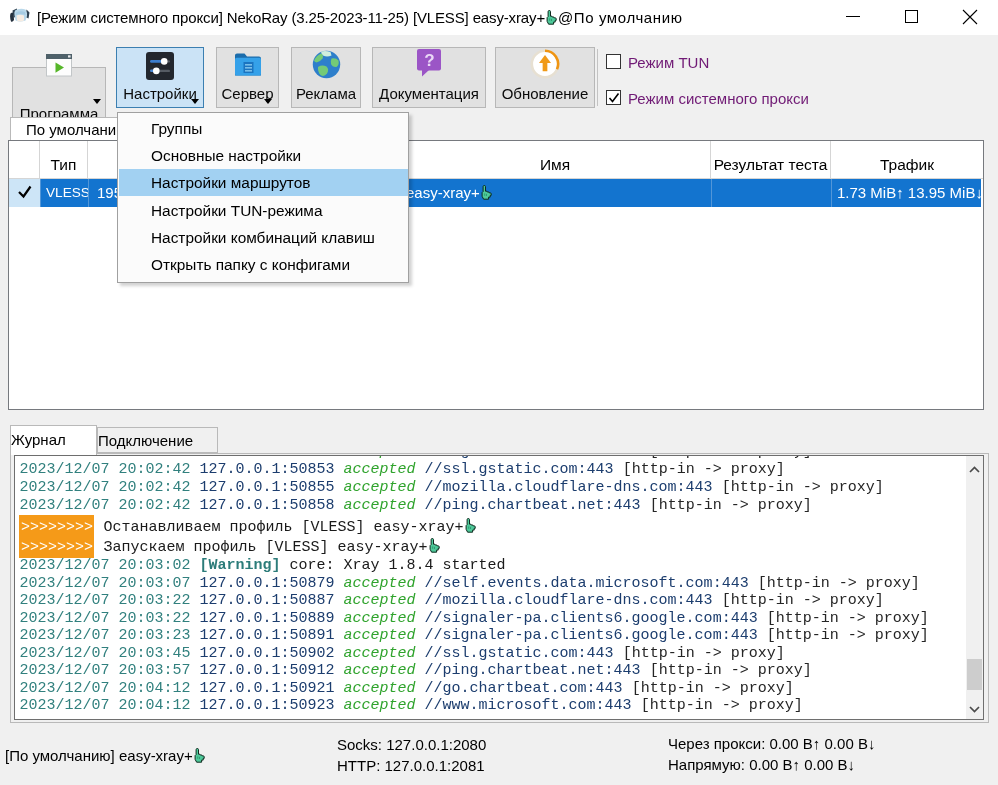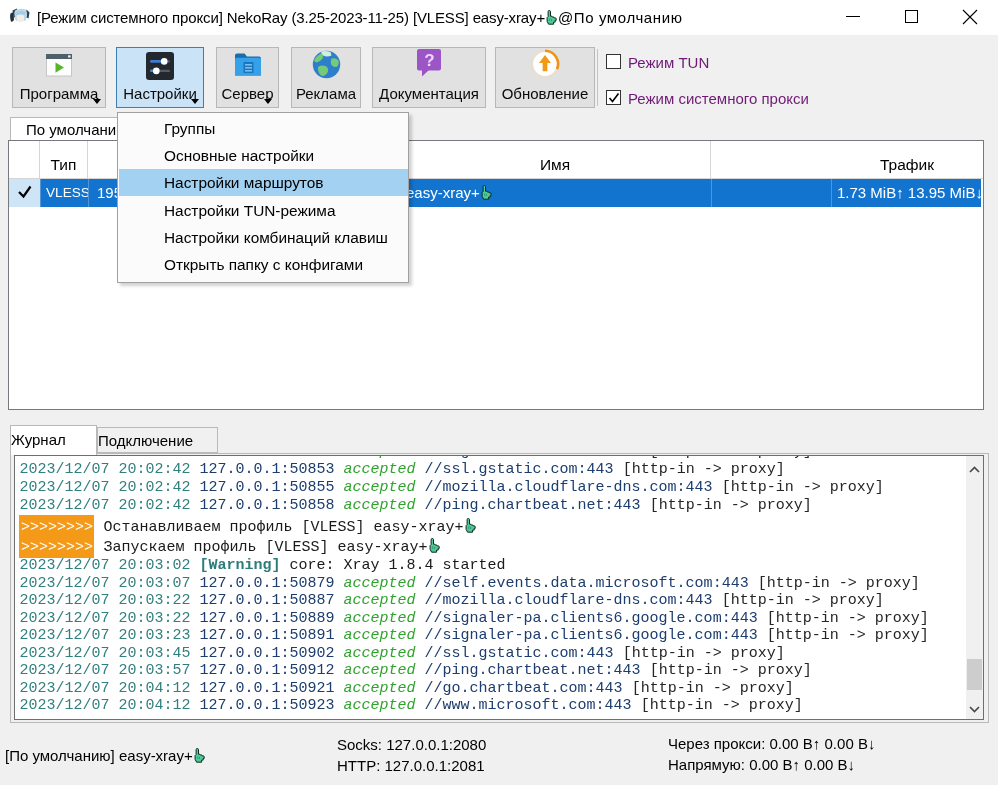--- a/index.html
+++ b/index.html
@@ -52,21 +52,21 @@
     </svg><span style="letter-spacing:0.6px;">@По умолчанию</span></div>
 
 <div class="abs" style="left:846px; top:16px; width:14px; height:1px; background:#000;"></div>
 <div class="abs" style="left:905px; top:10px; width:13px; height:13px; border:1px solid #000;"></div>
 <svg class="abs" style="left:962px; top:9px;" width="16" height="16">
     <path d="M1 1 L15 15 M15 1 L1 15" stroke="#000" stroke-width="1.1" fill="none"></path>
   </svg>
 
 <div class="abs" style="left:0; top:35px; width:998px; height:750px; background:#f0f0f0;"></div>
 
-<div class="abs tbtn" style="left:12px; width:94px;" id="b-prog">
+<div class="abs tbtn" style="left:12px; width:94px;margin-top:20px;" id="b-prog">
     <div class="lbl">Программа</div>
   </div>
 <div class="abs tbtn checked" style="left:116px; width:88px;" id="b-set">
     <div class="lbl">Настройки</div>
   </div>
 <div class="abs tbtn" style="left:216px; width:63px;" id="b-srv">
     <div class="lbl">Сервер</div>
   </div>
 <div class="abs tbtn" style="left:291px; width:70px;" id="b-ads">
     <div class="lbl">Реклама</div>
@@ -146,20 +146,21 @@
   </svg>
 <div class="abs cblbl" style="left:628px; top:90px;">Режим системного прокси</div>
 
 <div class="abs" id="grouptab">По умолчанию</div>
 
 <div class="abs" id="table">
   <div class="hdr" style="left:0; width:31px;"></div>
   <div class="hdr" style="left:31px; width:48px;">Тип</div>
   <div class="hdr" style="left:79px; width:312px;"></div>
   <div class="hdr" style="left:391px; width:311px;">Имя</div>
+  <div class="hdr" style="left:702px; width:120px;">Результат теста</div>
   <div class="hdr" style="left:822px; width:152px; border-right:none;">Трафик</div>
   <div id="hdrline" style="width:974px;"></div>
 
   <div class="rowc" style="left:0; width:31px; background:#cde5f7;"><svg width="18" height="18" style="margin:4px 0 0 7px;">
         <path d="M3 9 L7.5 13.5 L14.5 3.5" stroke="#000" stroke-width="2.2" fill="none"></path>
       </svg></div>
   <div class="rowc" style="left:31px; width:48px; padding-left:5px; border-left:1px solid #5296d8; font-size:13.6px;">VLESS</div>
   <div class="rowc" style="left:79px; width:312px; padding-left:8px; border-left:1px solid #5296d8;">195.201.113.84:443</div>
   <div class="rowc" style="left:391px; width:311px; padding-left:5px; border-left:1px solid #5296d8;">easy-xray+<svg width="13" height="16" style="vertical-align:-3px" viewBox="0 0 13 16">
         <path d="M3.1 1.6 C3.1 0.9 3.7 0.4 4.3 0.4 C4.9 0.4 5.5 0.9 5.5 1.6 L5.5 6.2 L6.9 6.2 L7.3 7 L8.9 7 L9.3 7.9 L10.7 7.9 L11.2 8.8 L11.2 10.4 L10.2 10.4 L10.2 12.1 L8.6 12.1 L8.6 14.2 L3.6 14.2 L2.1 11.3 L2.1 7.6 L3.1 6.6 Z" fill="#4ec99a" stroke="#0e2a1e" stroke-width="1"></path>
@@ -218,15 +219,15 @@
 
 <div class="abs" id="menu" style="left:117px; top:112px; width:292px; height:171px; background:#fbfbfb; border:1px solid #a0a0a0; box-shadow:3px 3px 3px rgba(0,0,0,0.18);">
   <div class="mi" style="top:2px;">Группы</div>
   <div class="mi" style="top:29px;">Основные настройки</div>
   <div class="mi sel" style="top:56px;">Настройки маршрутов</div>
   <div class="mi" style="top:84px;">Настройки TUN-режима</div>
   <div class="mi" style="top:111px;">Настройки комбинаций клавиш</div>
   <div class="mi" style="top:138px;">Открыть папку с конфигами</div>
 </div>
 <style>
-  .mi { position:absolute; left:1px; width:289px; height:27px; font-size:15.4px; line-height:27px; padding-left:45px; color:#000; white-space:nowrap; }
+  .mi { position:absolute; left:1px; width:289px; height:27px; font-size:15.4px; line-height:27px; padding-left:32px; color:#000; white-space:nowrap; }
   .mi.sel { background:#a2d1f2; }
 </style>
 
 </body></html>

